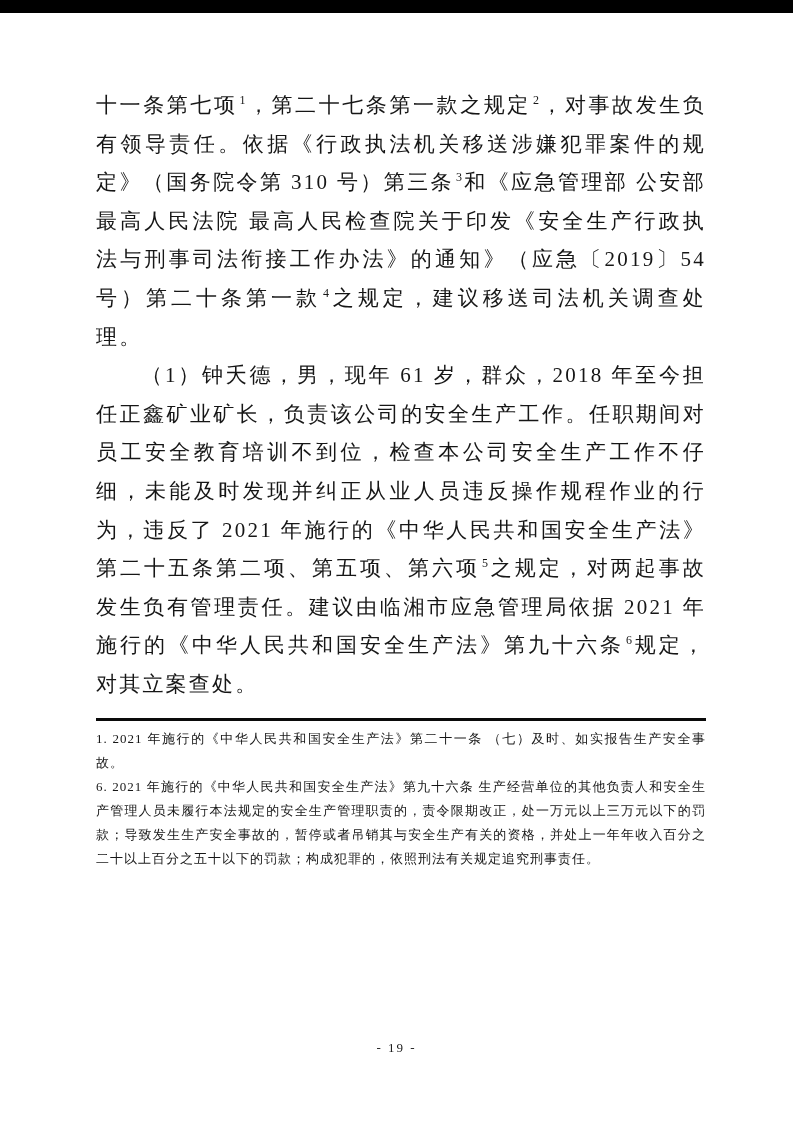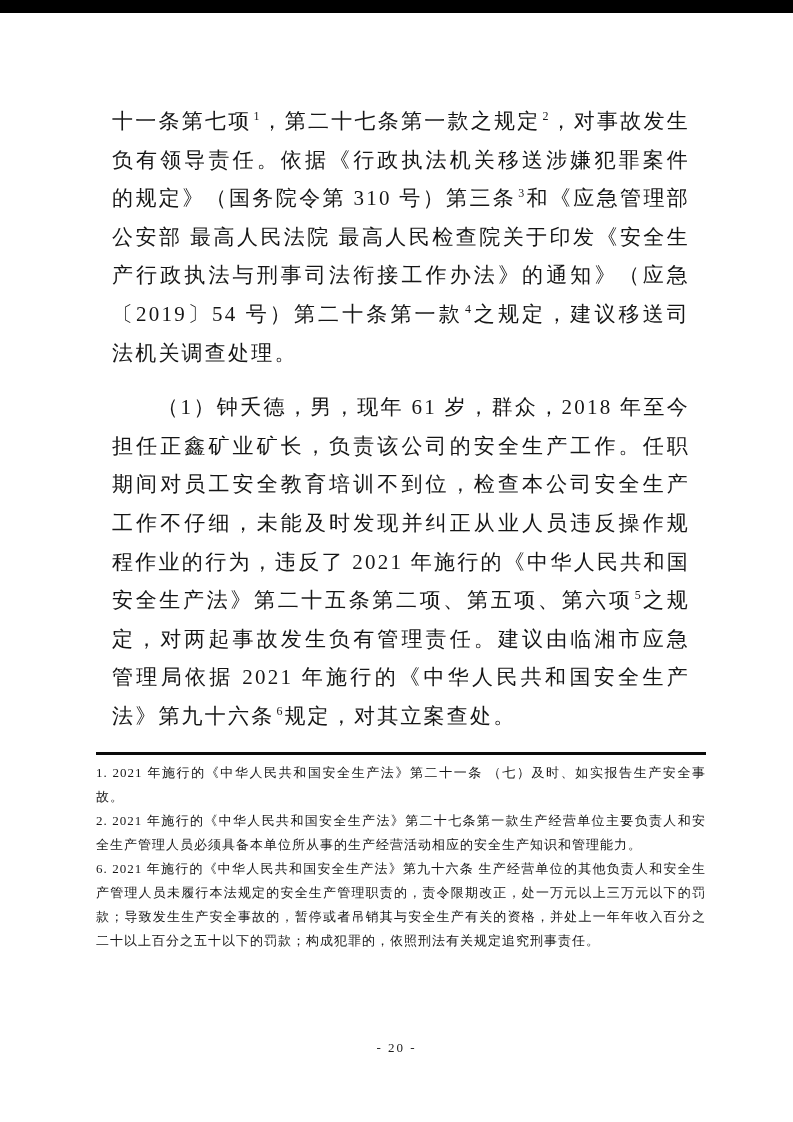--- a/index.html
+++ b/index.html
@@ -25,21 +25,21 @@
     height: 13px;
     background: #000000;
   }
   .content {
     position: absolute;
     top: 86px;
     left: 96px;
     width: 610px;
   }
   .body-text p {
-    margin: 16px;
+    margin: 0;
     font-size: 21px;
     line-height: 38.6px;
     letter-spacing: 2.2px;
     text-align: justify;
     text-justify: inter-ideograph;
   }
   .body-text p.indent {
     text-indent: 2.15em;
   }
   .body-text .bold {
@@ -87,18 +87,17 @@
 <div class="page">
   <div class="top-bar"></div>
   <div class="content">
     <div class="body-text">
         <p><span>十一条第七项</span><sup>1</sup><span>，第二十七条第一款之规定</span><sup>2</sup><span>，对事故发生负有领导责任。依据《行政执法机关移送涉嫌犯罪案件的规定》（国务院令第 310 号）第三条</span><sup>3</sup><span>和《应急管理部 公安部 最高人民法院 最高人民检查院关于印发《安全生产行政执法与刑事司法衔接工作办法》的通知》（应急〔2019〕54 号）第二十条第一款</span><sup>4</sup><span>之规定，建议移送司法机关调查处理。</span></p>
         <p class="indent"><span>（1）钟夭德，男，现年 61 岁，群众，2018 年至今担任正鑫矿业矿长，负责该公司的安全生产工作。任职期间对员工安全教育培训不到位，检查本公司安全生产工作不仔细，未能及时发现并纠正从业人员违反操作规程作业的行为，违反了 2021 年施行的《中华人民共和国安全生产法》第二十五条第二项、第五项、第六项</span><sup>5</sup><span>之规定，对两起事故发生负有管理责任。建议由临湘市应急管理局依据 2021 年施行的《中华人民共和国安全生产法》第九十六条</span><sup>6</sup><span>规定，对其立案查处。</span></p>
       </div>
     <div class="footnote-separator"></div>
     <div class="footnotes">
         <p>1. 2021 年施行的《中华人民共和国安全生产法》第二十一条 （七）及时、如实报告生产安全事故。</p>
-        <p>2. 2021 年施行的《中华人民共和国安全生产法》第二十七条第一款生产经营单位主要负责人和安全生产管理人员必须具备本单位所从事的生产经营活动相应的安全生产知识和管理能力。</p>
         <p>6. 2021 年施行的《中华人民共和国安全生产法》第九十六条 生产经营单位的其他负责人和安全生产管理人员未履行本法规定的安全生产管理职责的，责令限期改正，处一万元以上三万元以下的罚款；导致发生生产安全事故的，暂停或者吊销其与安全生产有关的资格，并处上一年年收入百分之二十以上百分之五十以下的罚款；构成犯罪的，依照刑法有关规定追究刑事责任。</p>
       </div>
   </div>
-  <div class="page-number">- 20 -</div>
+  <div class="page-number">- 19 -</div>
 </div>
 
 </body></html>

